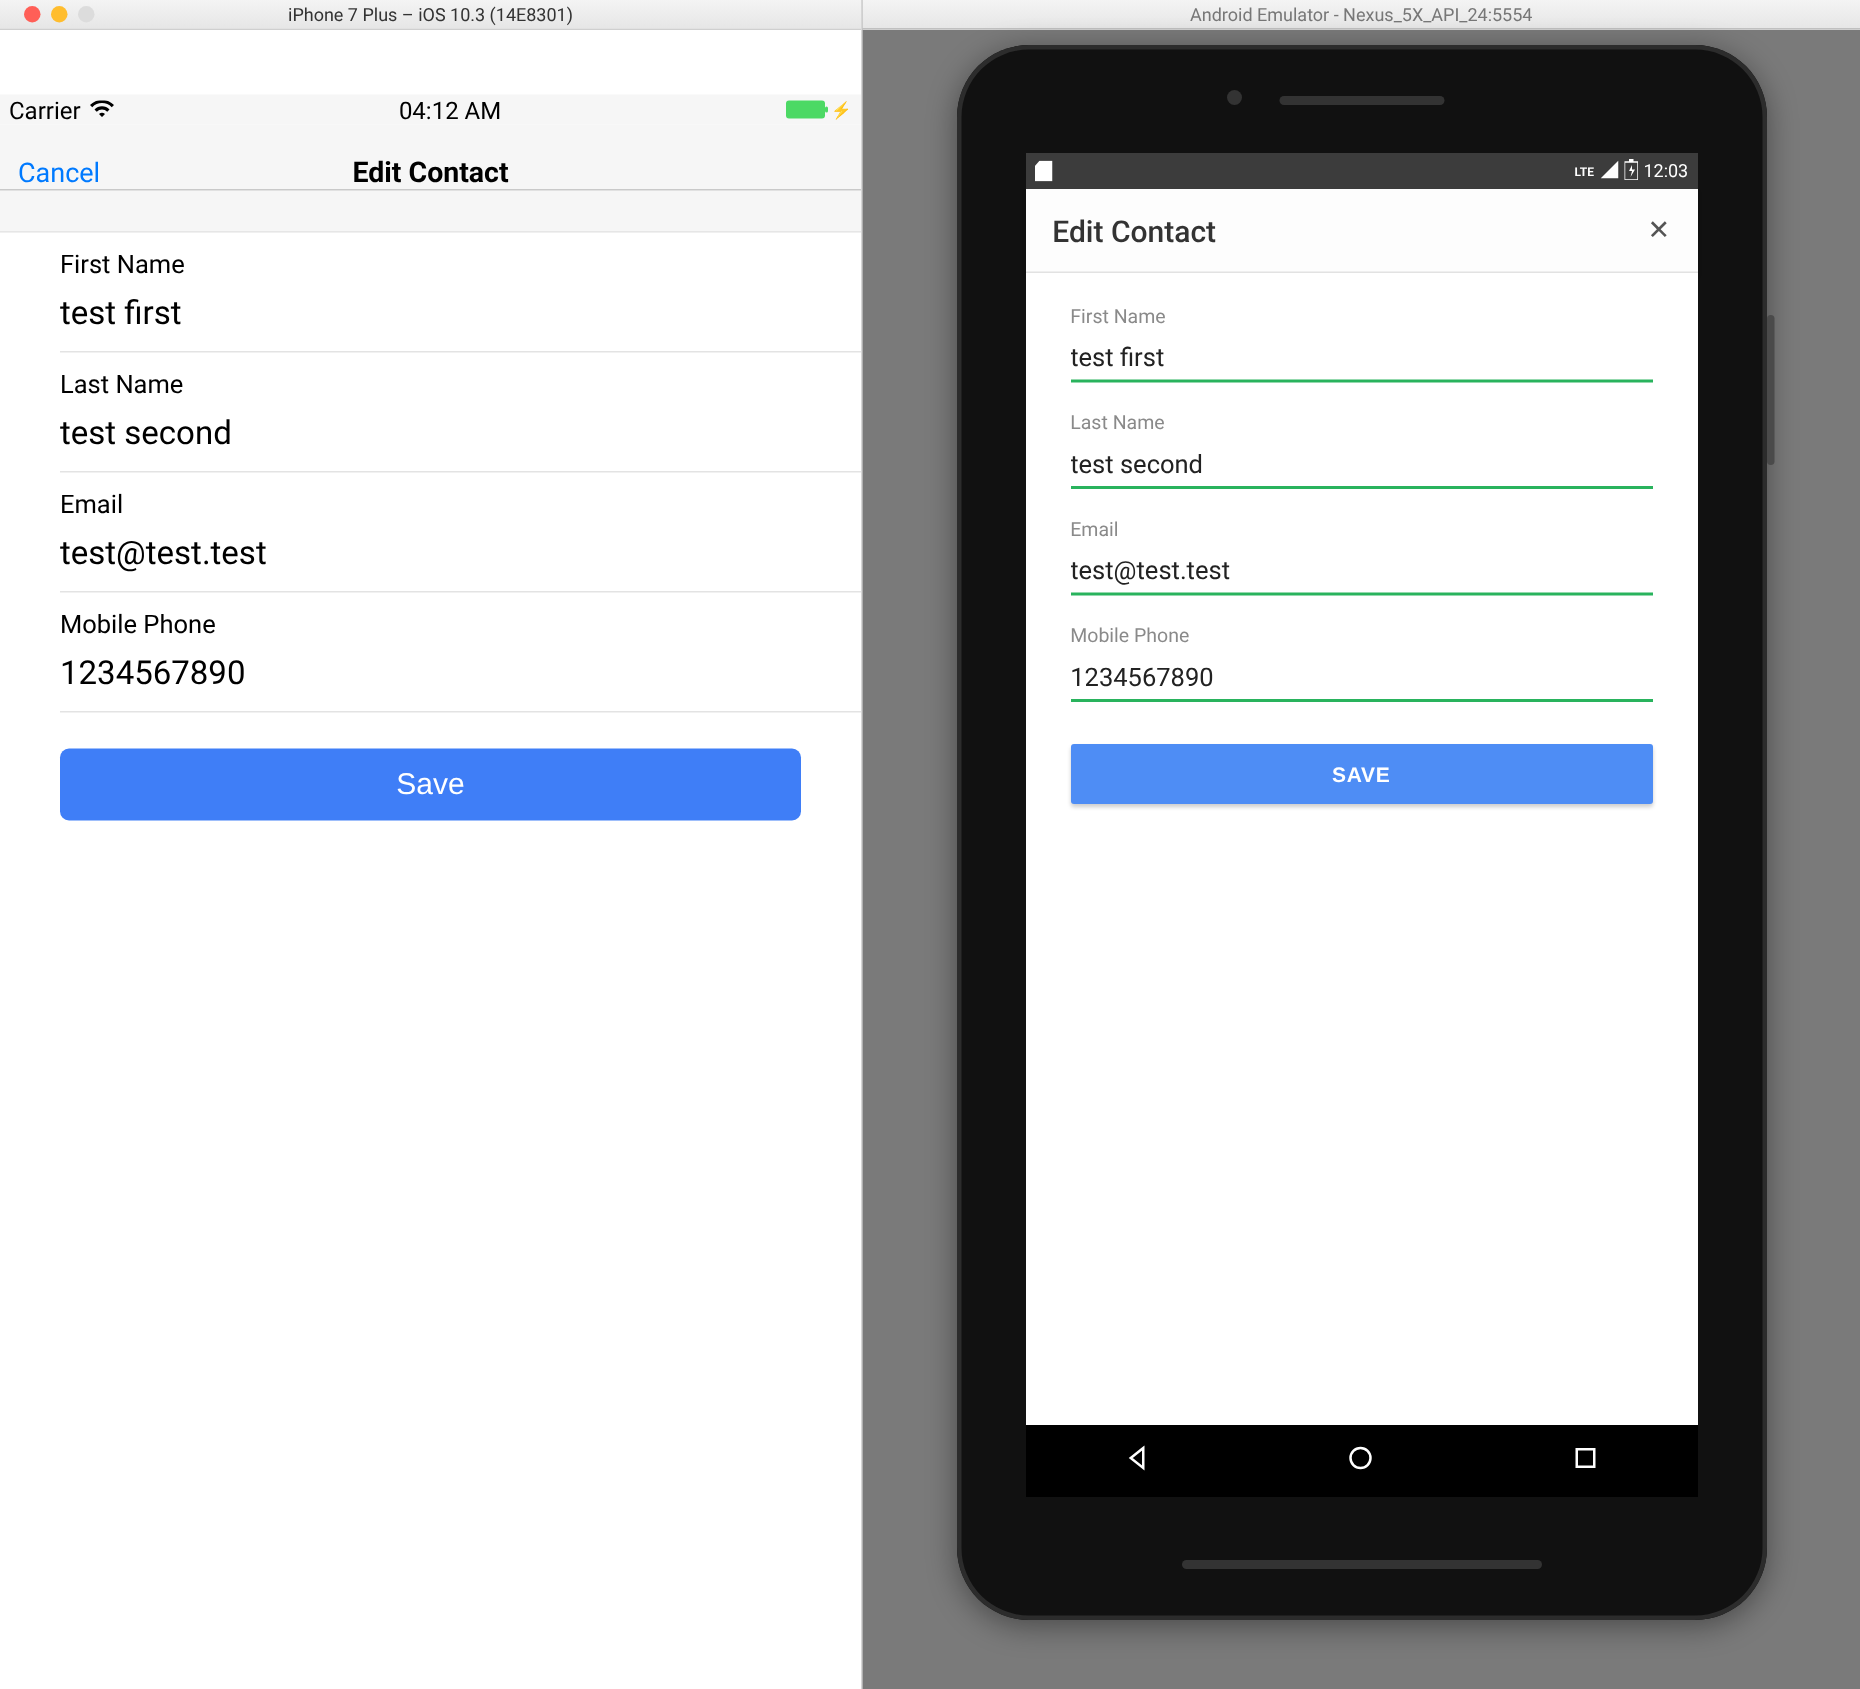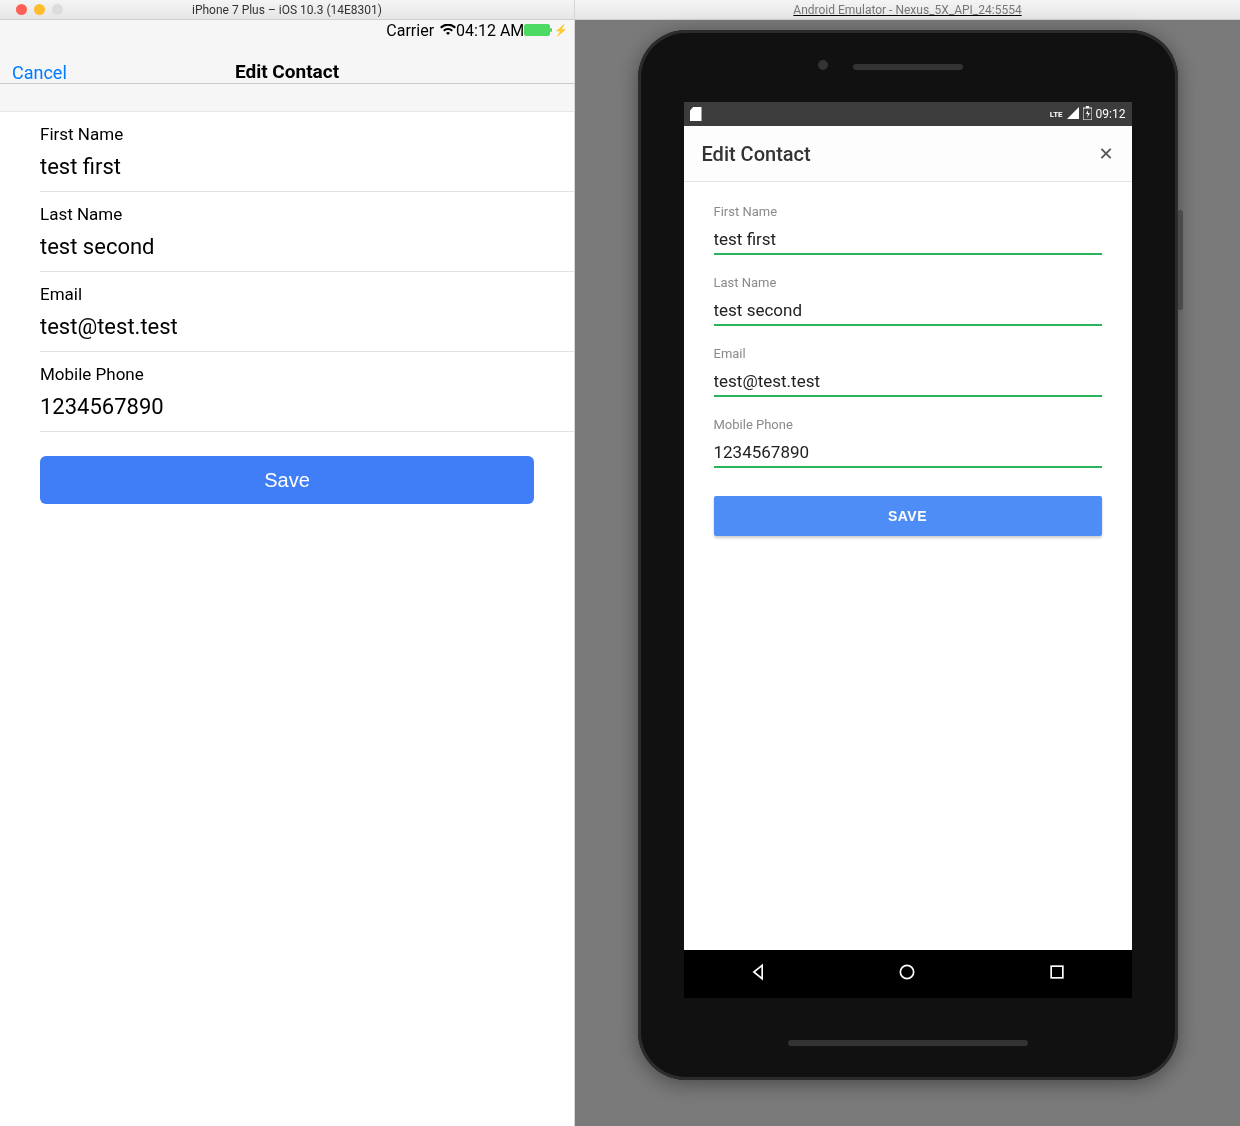--- a/index.html
+++ b/index.html
@@ -28,21 +28,21 @@
       align-items: center;
       padding: 0 16px;
       border-bottom: 1px solid #cfcfcf;
       font-size: 12px;
       color: #333;
       position: relative;
     }
     .mac-btns { display: flex; gap: 7px; }
     .mac-btn { width: 11px; height: 11px; border-radius: 50%; }
     .mac-title { position: absolute; left:0; right:0; text-align:center; pointer-events:none; }
-    .ios-status-wrap { position: relative; display:flex; align-items:center; justify-content:flex-end; height:20px; padding:0 6px;}
+    .ios-status-wrap { position: relative; display:flex; align-items:center; justify-content:space-between; height:20px; padding:0 6px;margin-top:43px;}
     .battery {
       width: 26px; height: 12px; border: 1px solid #4cd964; border-radius: 2px; position: relative;
       background: #4cd964;
     }
     .battery::after { content:''; position:absolute; right:-3px; top:3px; width:2px; height:4px; background:#4cd964; border-radius:1px;}
 
     .ios-nav {
       height: 44px;
       background: #f6f6f6;
       border-bottom: 1px solid #c9c9c9;
@@ -70,21 +70,20 @@
     }
 
     
     .android-panel {
       width: 665px;
       height: 100%;
       background: #7a7a7a;
       display: flex;
       flex-direction: column;
       position: relative;
-      text-decoration: underline;
     }
     .android-titlebar {
       height: 20px;
       background: linear-gradient(to bottom,#f4f4f4,#e6e6e6);
       border-bottom:1px solid #cfcfcf;
       text-align:center;
       font-size:12px;color:#777;
       line-height:20px;
     }
     .phone-frame {
@@ -231,21 +230,21 @@
                 <path d="M0 12 L12 12 L12 0 Z" fill="#fff"></path>
               </svg>
           </span>
           <span>
             <svg width="9" height="14" viewBox="0 0 9 14">
                 <rect x="0" y="2" width="9" height="12" fill="none" stroke="#fff"></rect>
                 <rect x="3" y="0" width="3" height="2" fill="#fff"></rect>
                 <path d="M5 4 L3 8 L5 8 L4 12 L7 7 L5 7 Z" fill="#fff"></path>
               </svg>
           </span>
-          <span>09:12</span>
+          <span>12:03</span>
         </div>
       </div>
 
       <div class="android-appbar">
         <span class="title">Edit Contact</span>
         <span class="close">✕</span>
       </div>
 
       <div class="android-body">
         <div class="md-field">

